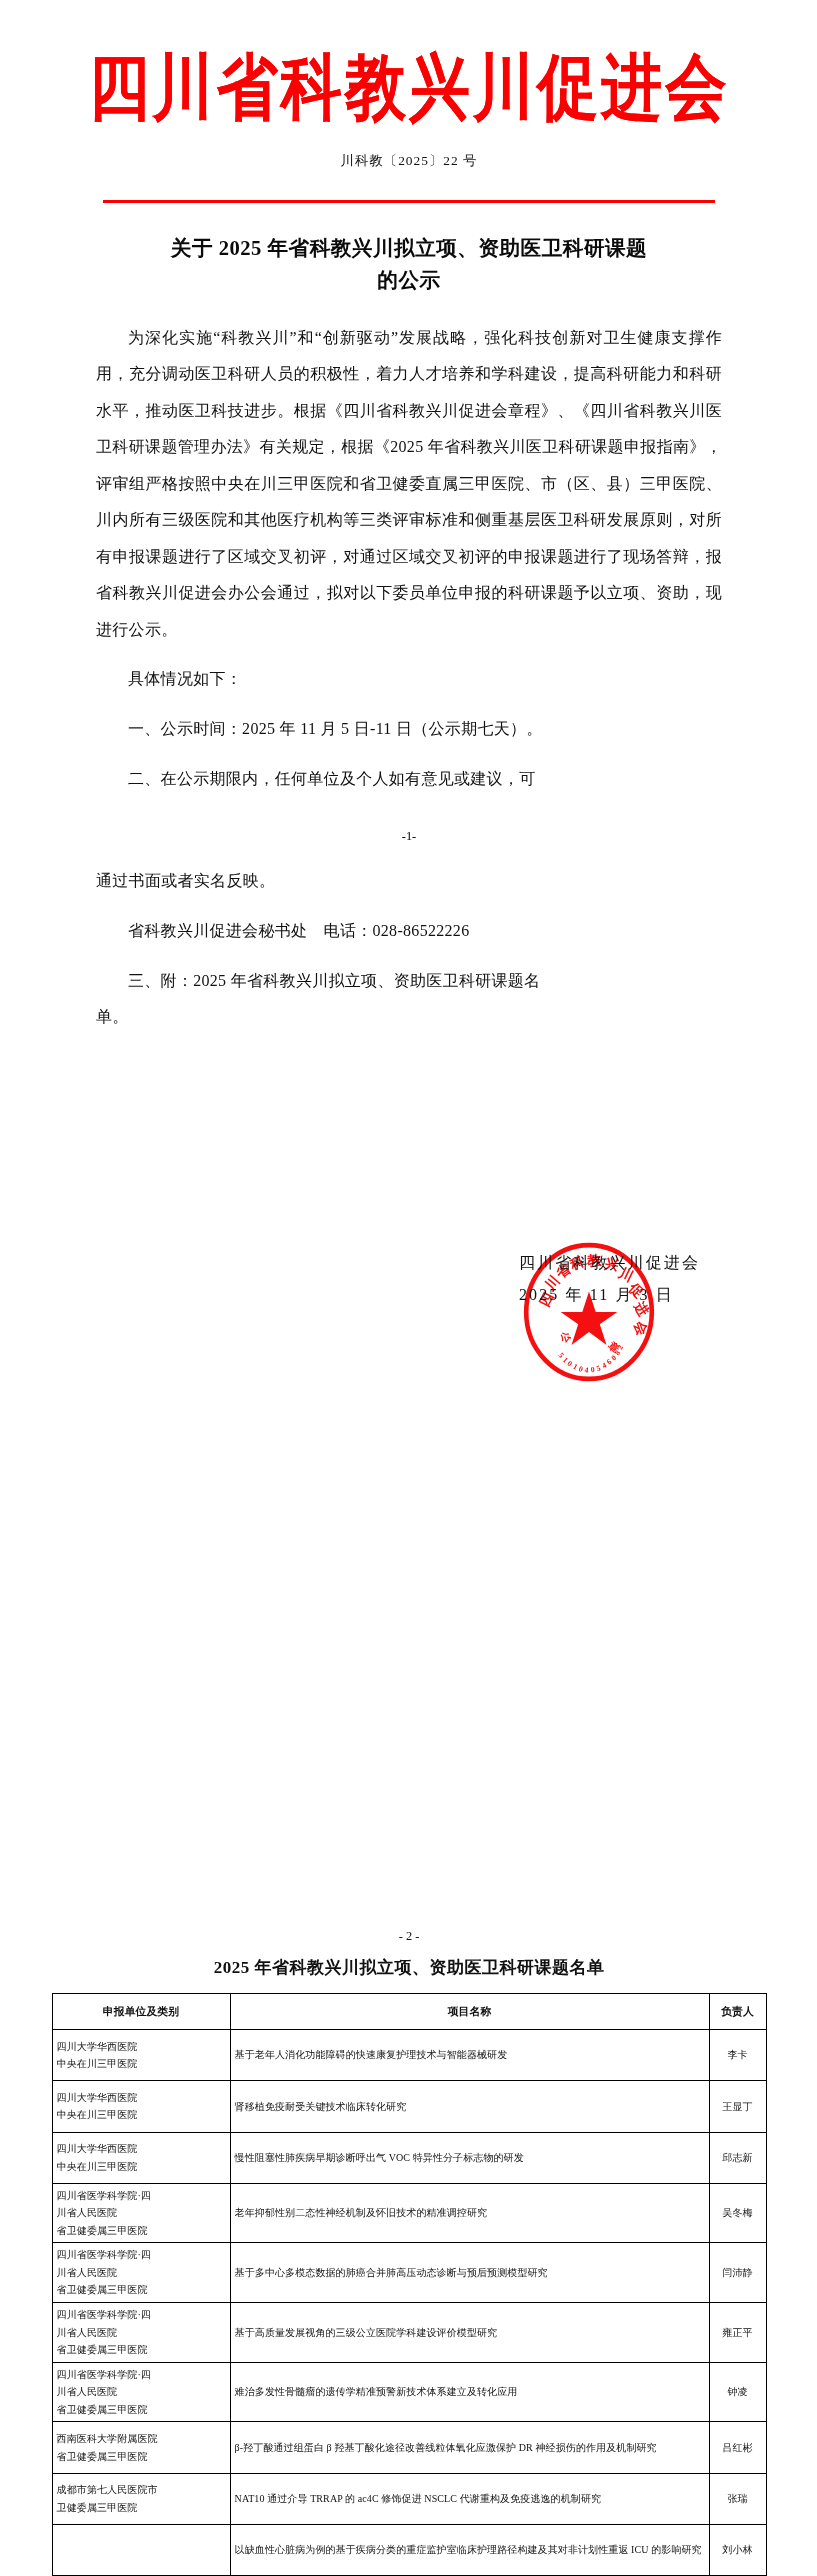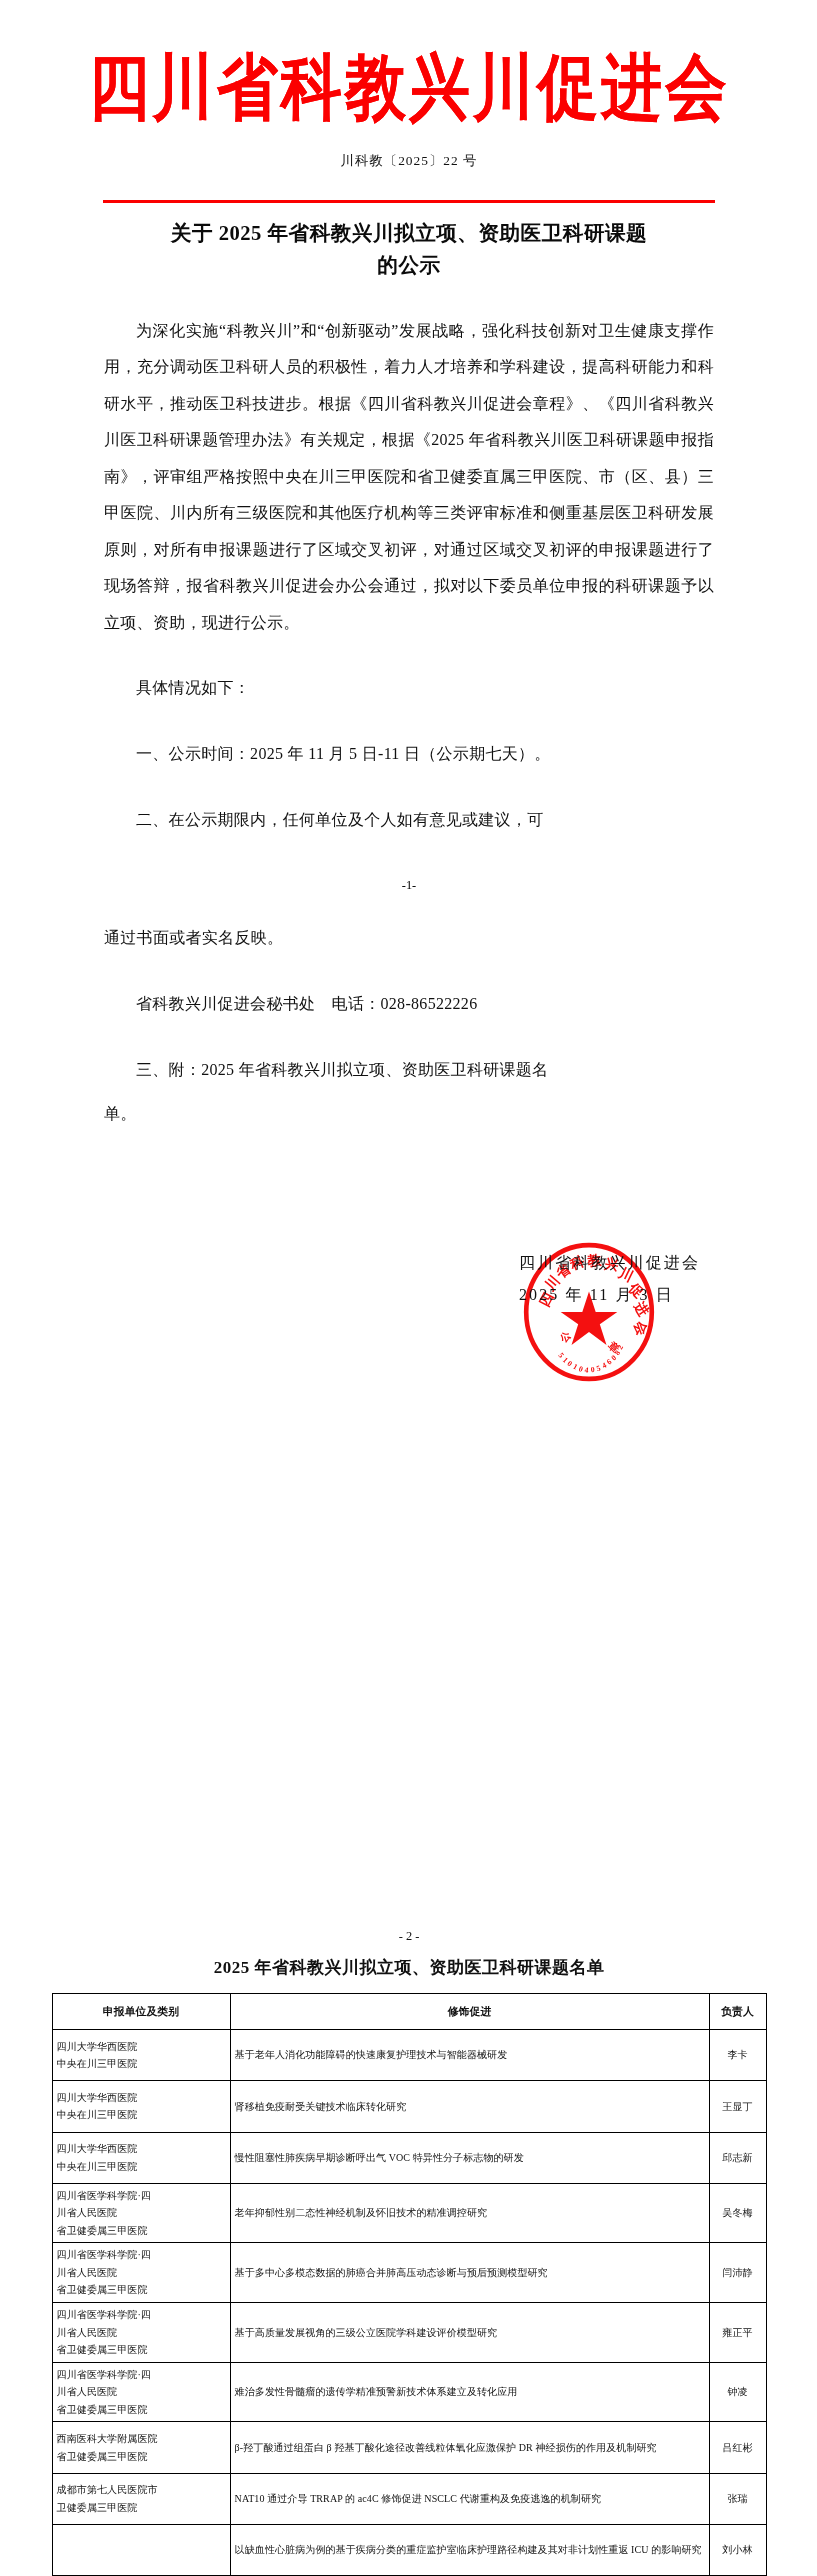--- a/index.html
+++ b/index.html
@@ -12,25 +12,25 @@
   .masthead .title{
       color:#fb0000;font-weight:bold;font-size:61px;line-height:1.08;
       letter-spacing:3.1px;font-family:"Liberation Serif","DejaVu Serif",serif;
       transform:scaleY(1.18);transform-origin:center top;
       text-shadow:0 0 0.5px #fb0000;
   }
   .docnum{position:absolute;left:0;right:0;top:152px;text-align:center;
       font-size:13.4px;letter-spacing:1px;color:#111;}
   .redbar{position:absolute;left:103px;right:103px;top:200px;height:3.1px;background:#fb0000;}
 
-  .p1body{position:absolute;left:96px;right:96px;top:218px;}
+  .p1body{position:absolute;left:96px;right:96px;top:233px;}
   .doctitle{text-align:center;font-size:20.6px;font-weight:bold;line-height:1.55;
       letter-spacing:0.5px;color:#0b0b0b;margin:0 0 0 0;}
   .para{font-size:16px;line-height:2.28;text-align:justify;text-justify:inter-ideograph;
-      color:#111;margin:8px;text-indent:2em;letter-spacing:0.3px;}
+      color:#111;margin:0;text-indent:2em;letter-spacing:0.3px;}
   .para.noindent{text-indent:0;}
   .gap-sm{height:13.4px;}
   .gap-md{height:23px;}
 
   
   .signblock{position:absolute;right:118px;top:1247px;text-align:left;z-index:3;}
   .signblock div{font-size:16px;line-height:2.0;letter-spacing:2.1px;color:#111;white-space:nowrap;}
 
   
   .seal{position:absolute;left:519px;top:1242px;width:140px;height:140px;z-index:2;}
@@ -148,21 +148,21 @@
 
     <table class="tbl">
       <colgroup>
           <col class="c1">
           <col class="c2">
           <col class="c3">
         </colgroup>
       <thead>
         <tr>
           <th>申报单位及类别</th>
-          <th>修饰促进</th>
+          <th>项目名称</th>
           <th>负责人</th>
         </tr>
       </thead>
       <tbody id="tbody-p2">
           <tr class="rowtall">
             <td class="unit">
               <div>四川大学华西医院</div>
               <div>中央在川三甲医院</div>
             </td>
             <td class="proj">基于老年人消化功能障碍的快速康复护理技术与智能器械研发</td>

